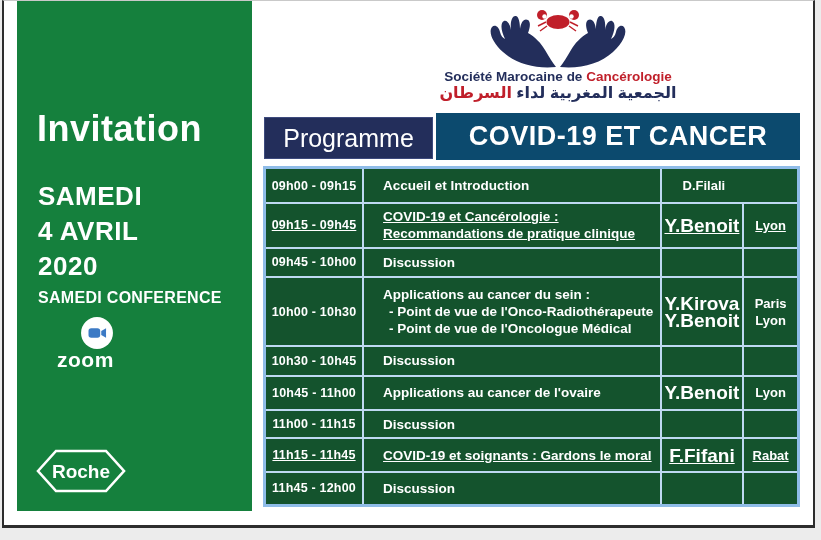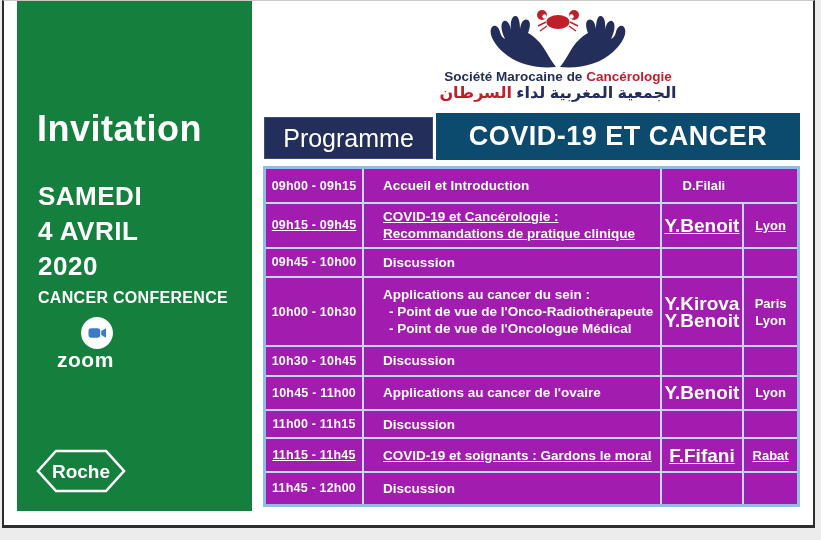--- a/index.html
+++ b/index.html
@@ -54,21 +54,21 @@
   }
   .title-box{
     position:absolute;left:432px;top:112px;width:364px;height:47px;
     background:#0c4a6e;
     display:flex;align-items:center;justify-content:center;
     color:#fff;font-size:27px;font-weight:700;letter-spacing:0.5px;
   }
   
   .sched{
     position:absolute;left:259px;top:165px;width:537px;height:341px;
-    background:#a21caf;
+    background:#14532d;
     border:3px solid #8fbce8;box-sizing:border-box;
     border-collapse:collapse;color:#fff;
   }
   .sched td{
     border:2px solid #bfd9f2;
     vertical-align:middle;box-sizing:border-box;
     font-weight:700;
   }
   .sched td.time-cell{width:98px;text-align:center;font-size:12.5px;letter-spacing:0.2px;}
   .sched td.topic-cell{width:296px;text-align:left;font-size:13.5px;padding-left:19px;line-height:17px;}
@@ -91,21 +91,21 @@
 
 <div class="slide">
 
   <div class="sidebar">
     <div class="sb-title">Invitation</div>
     <div class="sb-date">
       <div>SAMEDI</div>
       <div>4 AVRIL</div>
       <div>2020</div>
     </div>
-    <div class="sb-conf">CANCER CONFERENCE</div>
+    <div class="sb-conf">SAMEDI CONFERENCE</div>
 
     <div class="zoom-block">
       <svg class="zoom-cam" viewBox="0 0 32 32">
         <circle cx="16" cy="16" r="15" fill="#ffffff"></circle>
         <rect x="8" y="11.5" width="11" height="9" rx="2.6" fill="#3c7ac5"></rect>
         <path d="M20 14.2 L24.5 11.5 L24.5 20.5 L20 17.8 Z" fill="#3c7ac5"></path>
       </svg>
       <div class="zoom-word">zoom</div>
     </div>
 

